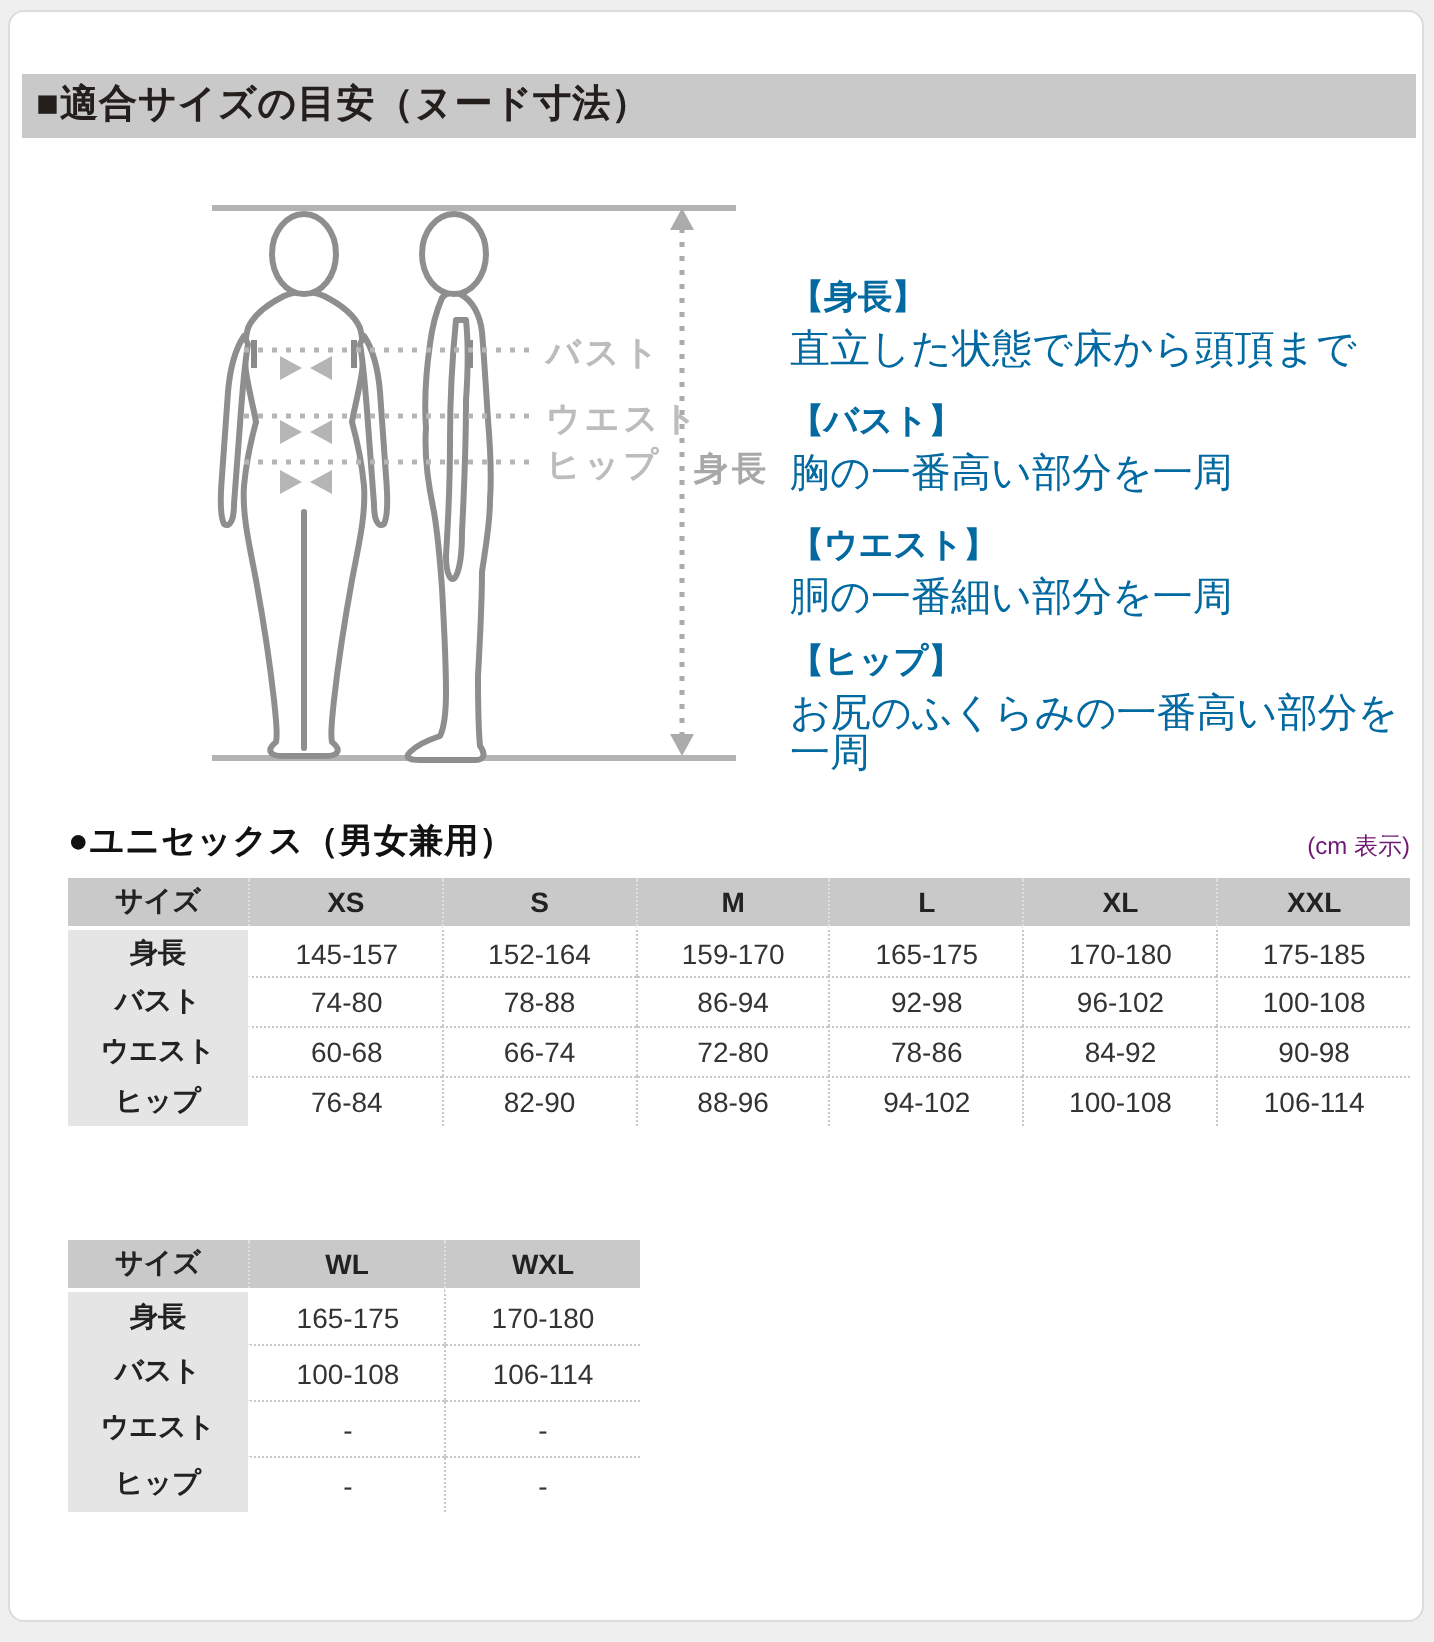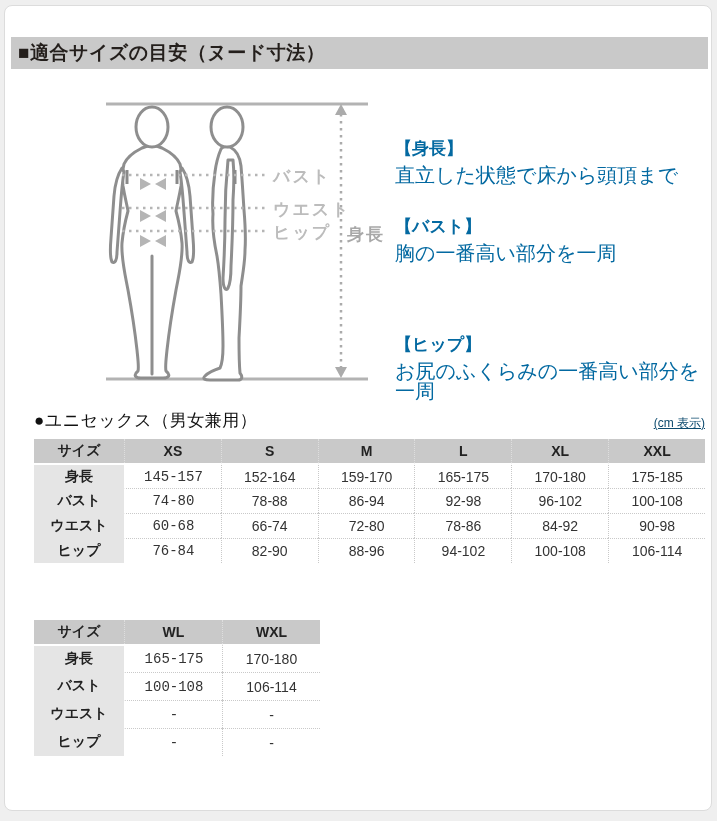--- a/index.html
+++ b/index.html
@@ -28,38 +28,38 @@
   .fig-label-height { font-size:17px; fill:#a8a8a8; font-weight:bold; letter-spacing:2px; }
 
   .desc-block { position:absolute; left:395px; width:318px; color:#0369a1; }
   .desc-term { font-size:17px; font-weight:bold; line-height:22px; margin-bottom:5px; }
   .desc-text { font-size:20px; line-height:20px; }
 
   .section-head {
     position:absolute; left:34px; width:671px;
     display:flex; justify-content:space-between; align-items:flex-end;
   }
-  .section-title { font-size:17px; font-weight:normal; color:#111; letter-spacing:0.5px; }
-  .unit-note { font-size:12px; color:#0c4a6e;text-decoration:underline; }
+  .section-title { font-size:17px; font-weight:bold; color:#111; letter-spacing:0.5px; }
+  .unit-note { font-size:12px; color:#701a75; }
 
   table.size-table { border-collapse:separate; border-spacing:0; table-layout:fixed; position:absolute; }
   .size-table th, .size-table td { text-align:center; vertical-align:middle; font-size:14px; }
   .size-table thead th {
     background:#c9c9c9; color:#222; font-weight:bold; height:24px;
     border-left:1px dotted #dedede;
   }
   .size-table thead th:first-child { border-left:none; }
   .size-table tbody th {
     background:#e5e5e5; color:#222; font-weight:bold;
   }
   .size-table tbody td {
     background:#fff; color:#333;
     border-left:1px dotted #c9c9c9;
   }
-  .size-table tbody td:first-of-type { border-left:2px solid #fff;font-family:Liberation Mono, monospace; }
+  .size-table tbody td:first-of-type { border-left:2px solid #fff; }
   .size-table tbody tr:first-child th,
   .size-table tbody tr:first-child td { border-top:2px solid #fff; }
   .size-table tbody tr + tr td { border-top:1px dotted #c9c9c9; }
   .size-table tbody tr + tr th { border-top:none; }
 
   #table-unisex { left:34px; top:439px; width:671px; }
   #table-unisex tbody th, #table-unisex tbody td { height:25px; }
   #table-wide { left:34px; top:620px; width:286px; }
   #table-wide tbody th, #table-wide tbody td { height:28px; }
 </style>
@@ -134,25 +134,29 @@
     <text class="fig-label" x="273" y="182">バスト</text>
     <text class="fig-label" x="273" y="215">ウエスト</text>
     <text class="fig-label" x="273" y="238">ヒップ</text>
     <text class="fig-label-height" x="347" y="240">身長</text>
   </svg>
 
   <div class="desc-block" style="top:138px">
     <div class="desc-term">【身長】</div>
     <div class="desc-text">直立した状態で床から頭頂まで</div>
   </div>
-  <div class="desc-block" style="top:216px">
+  <div class="desc-block" style="top:200px">
     <div class="desc-term">【バスト】</div>
     <div class="desc-text">胸の一番高い部分を一周</div>
   </div>
-  <div class="desc-block" style="top:334px">
+  <div class="desc-block" style="top:262px">
+    <div class="desc-term">【ウエスト】</div>
+    <div class="desc-text">胴の一番細い部分を一周</div>
+  </div>
+  <div class="desc-block" style="top:320px">
     <div class="desc-term">【ヒップ】</div>
     <div class="desc-text">お尻のふくらみの一番高い部分を一周</div>
   </div>
 
   <div class="section-head" style="top:409px">
     <span class="section-title">●ユニセックス（男女兼用）</span>
     <span class="unit-note">(cm 表示)</span>
   </div>
   <table id="table-unisex" class="size-table">
     <colgroup>

